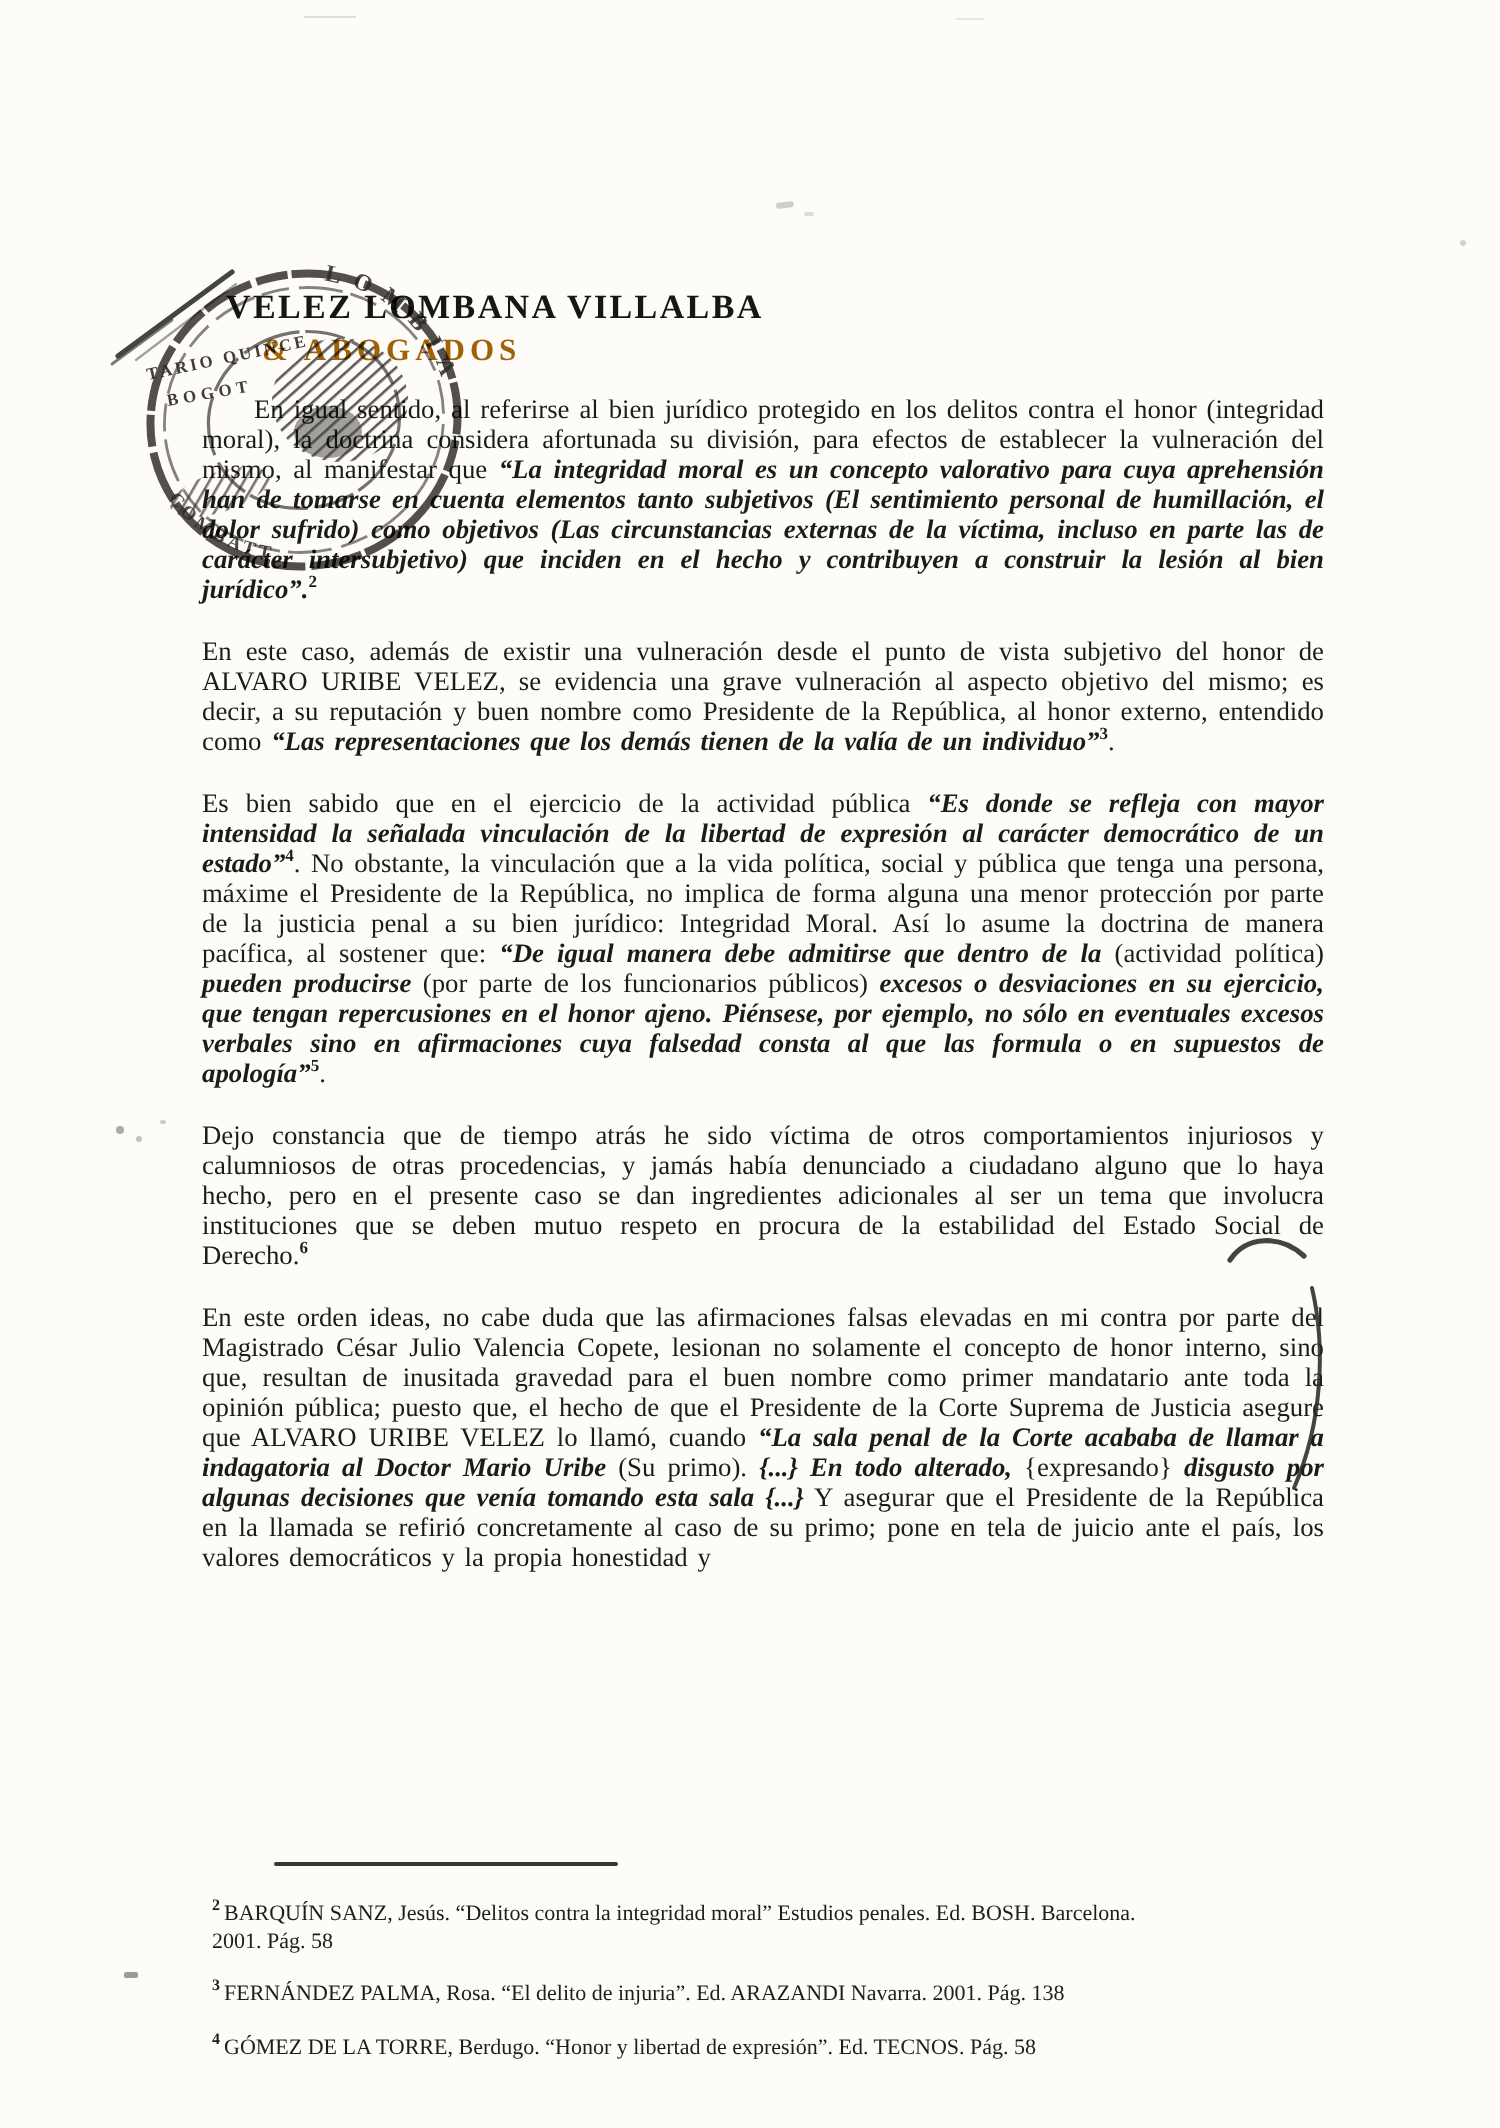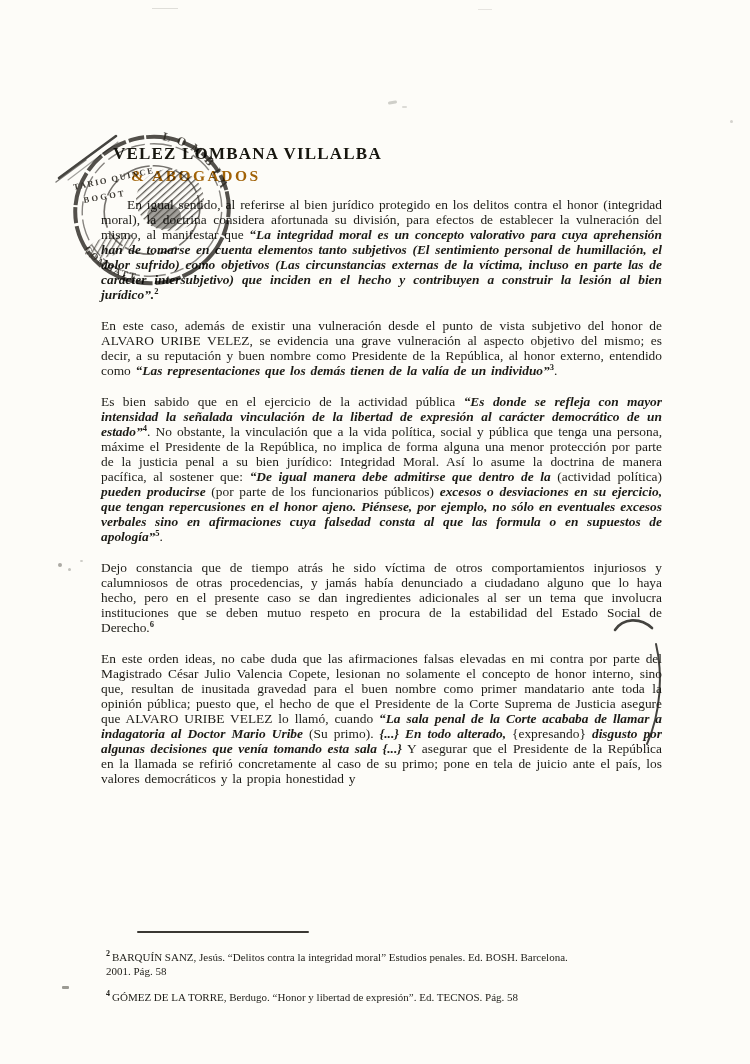--- a/index.html
+++ b/index.html
@@ -89,20 +89,21 @@
     <p class="indent-first"><span class="seg-n">En igual sentido, al referirse al bien jurídico protegido en los delitos contra el honor (integridad moral), la doctrina considera afortunada su división, para efectos de establecer la vulneración del mismo, al manifestar que </span><span class="seg-q">“La integridad moral es un concepto valorativo para cuya aprehensión han de tomarse en cuenta elementos tanto subjetivos (El sentimiento personal de humillación, el dolor sufrido) como objetivos (Las circunstancias externas de la víctima, incluso en parte las de carácter intersubjetivo) que inciden en el hecho y contribuyen a construir la lesión al bien jurídico”.</span><span class="seg-sup">2</span></p>
     <p><span class="seg-n">En este caso, además de existir una vulneración desde el punto de vista subjetivo del honor de ALVARO URIBE VELEZ, se evidencia una grave vulneración al aspecto objetivo del mismo; es decir, a su reputación y buen nombre como Presidente de la República, al honor externo, entendido como </span><span class="seg-q">“Las representaciones que los demás tienen de la valía de un individuo”</span><span class="seg-sup">3</span><span class="seg-n">.</span></p>
     <p><span class="seg-n">Es bien sabido que en el ejercicio de la actividad pública </span><span class="seg-q">“Es donde se refleja con mayor intensidad la señalada vinculación de la libertad de expresión al carácter democrático de un estado”</span><span class="seg-sup">4</span><span class="seg-n">. No obstante, la vinculación que a la vida política, social y pública que tenga una persona, máxime el Presidente de la República, no implica de forma alguna una menor protección por parte de la justicia penal a su bien jurídico: Integridad Moral. Así lo asume la doctrina de manera pacífica, al sostener que: </span><span class="seg-q">“De igual manera debe admitirse que dentro de la </span><span class="seg-nb">(actividad política) </span><span class="seg-q">pueden producirse </span><span class="seg-nb">(por parte de los funcionarios públicos) </span><span class="seg-q">excesos o desviaciones en su ejercicio, que tengan repercusiones en el honor ajeno. Piénsese, por ejemplo, no sólo en eventuales excesos verbales sino en afirmaciones cuya falsedad consta al que las formula o en supuestos de apología”</span><span class="seg-sup">5</span><span class="seg-n">.</span></p>
     <p><span class="seg-n">Dejo constancia que de tiempo atrás he sido víctima de otros comportamientos injuriosos y calumniosos de otras procedencias, y jamás había denunciado a ciudadano alguno que lo haya hecho, pero en el presente caso se dan ingredientes adicionales al ser un tema que involucra instituciones que se deben mutuo respeto en procura de la estabilidad del Estado Social de Derecho.</span><span class="seg-sup">6</span></p>
     <p><span class="seg-n">En este orden ideas, no cabe duda que las afirmaciones falsas elevadas en mi contra  por parte del Magistrado César Julio Valencia Copete, lesionan no solamente el concepto de honor interno, sino que, resultan de inusitada gravedad para el buen nombre como primer mandatario ante toda la opinión pública; puesto que, el hecho de que el Presidente de la Corte Suprema de Justicia asegure que  ALVARO URIBE VELEZ lo llamó, cuando </span><span class="seg-q">“La sala penal de la Corte acababa de llamar a indagatoria al Doctor Mario Uribe </span><span class="seg-nb">(Su primo). </span><span class="seg-q">{...} En todo alterado, </span><span class="seg-nb">{expresando} </span><span class="seg-q">disgusto por algunas decisiones que venía tomando esta sala {...}</span><span class="seg-n"> Y asegurar que el Presidente de la República en la llamada se refirió concretamente al caso de su primo; pone en tela de juicio ante el país, los valores democráticos y la propia honestidad y</span></p>
   </div>
 
   <div class="fn-sep"></div>
   <div class="footnotes">
     <div class="footnote"><span class="fn-num">2</span><span>BARQUÍN SANZ, Jesús. “Delitos contra la integridad moral” Estudios penales. Ed. BOSH. Barcelona.<br>2001. Pág. 58</span></div>
+    <div class="footnote"><span class="fn-num">3</span><span>FERNÁNDEZ PALMA, Rosa. “El delito de injuria”. Ed. ARAZANDI  Navarra. 2001. Pág. 138</span></div>
     <div class="footnote"><span class="fn-num">4</span><span>GÓMEZ DE LA TORRE, Berdugo.  “Honor y libertad de expresión”. Ed. TECNOS. Pág. 58</span></div>
   </div>
 
   <svg class="pen-slash" viewBox="0 0 70 56">
     <g stroke="#262420" fill="none" stroke-linecap="round" opacity="0.85">
       <path d="M5,48 L62,6" stroke-width="2.6"></path>
       <path d="M2,52 L32,30" stroke-width="1.4" opacity="0.7"></path>
       <path d="M14,50 L64,12" stroke-width="1.1" opacity="0.5"></path>
     </g>
   </svg>

